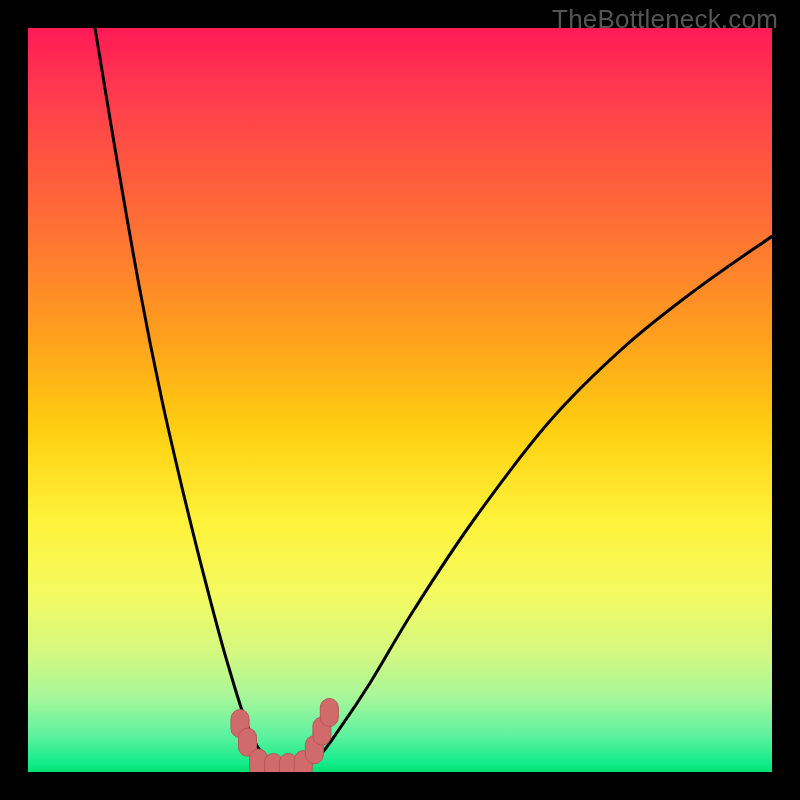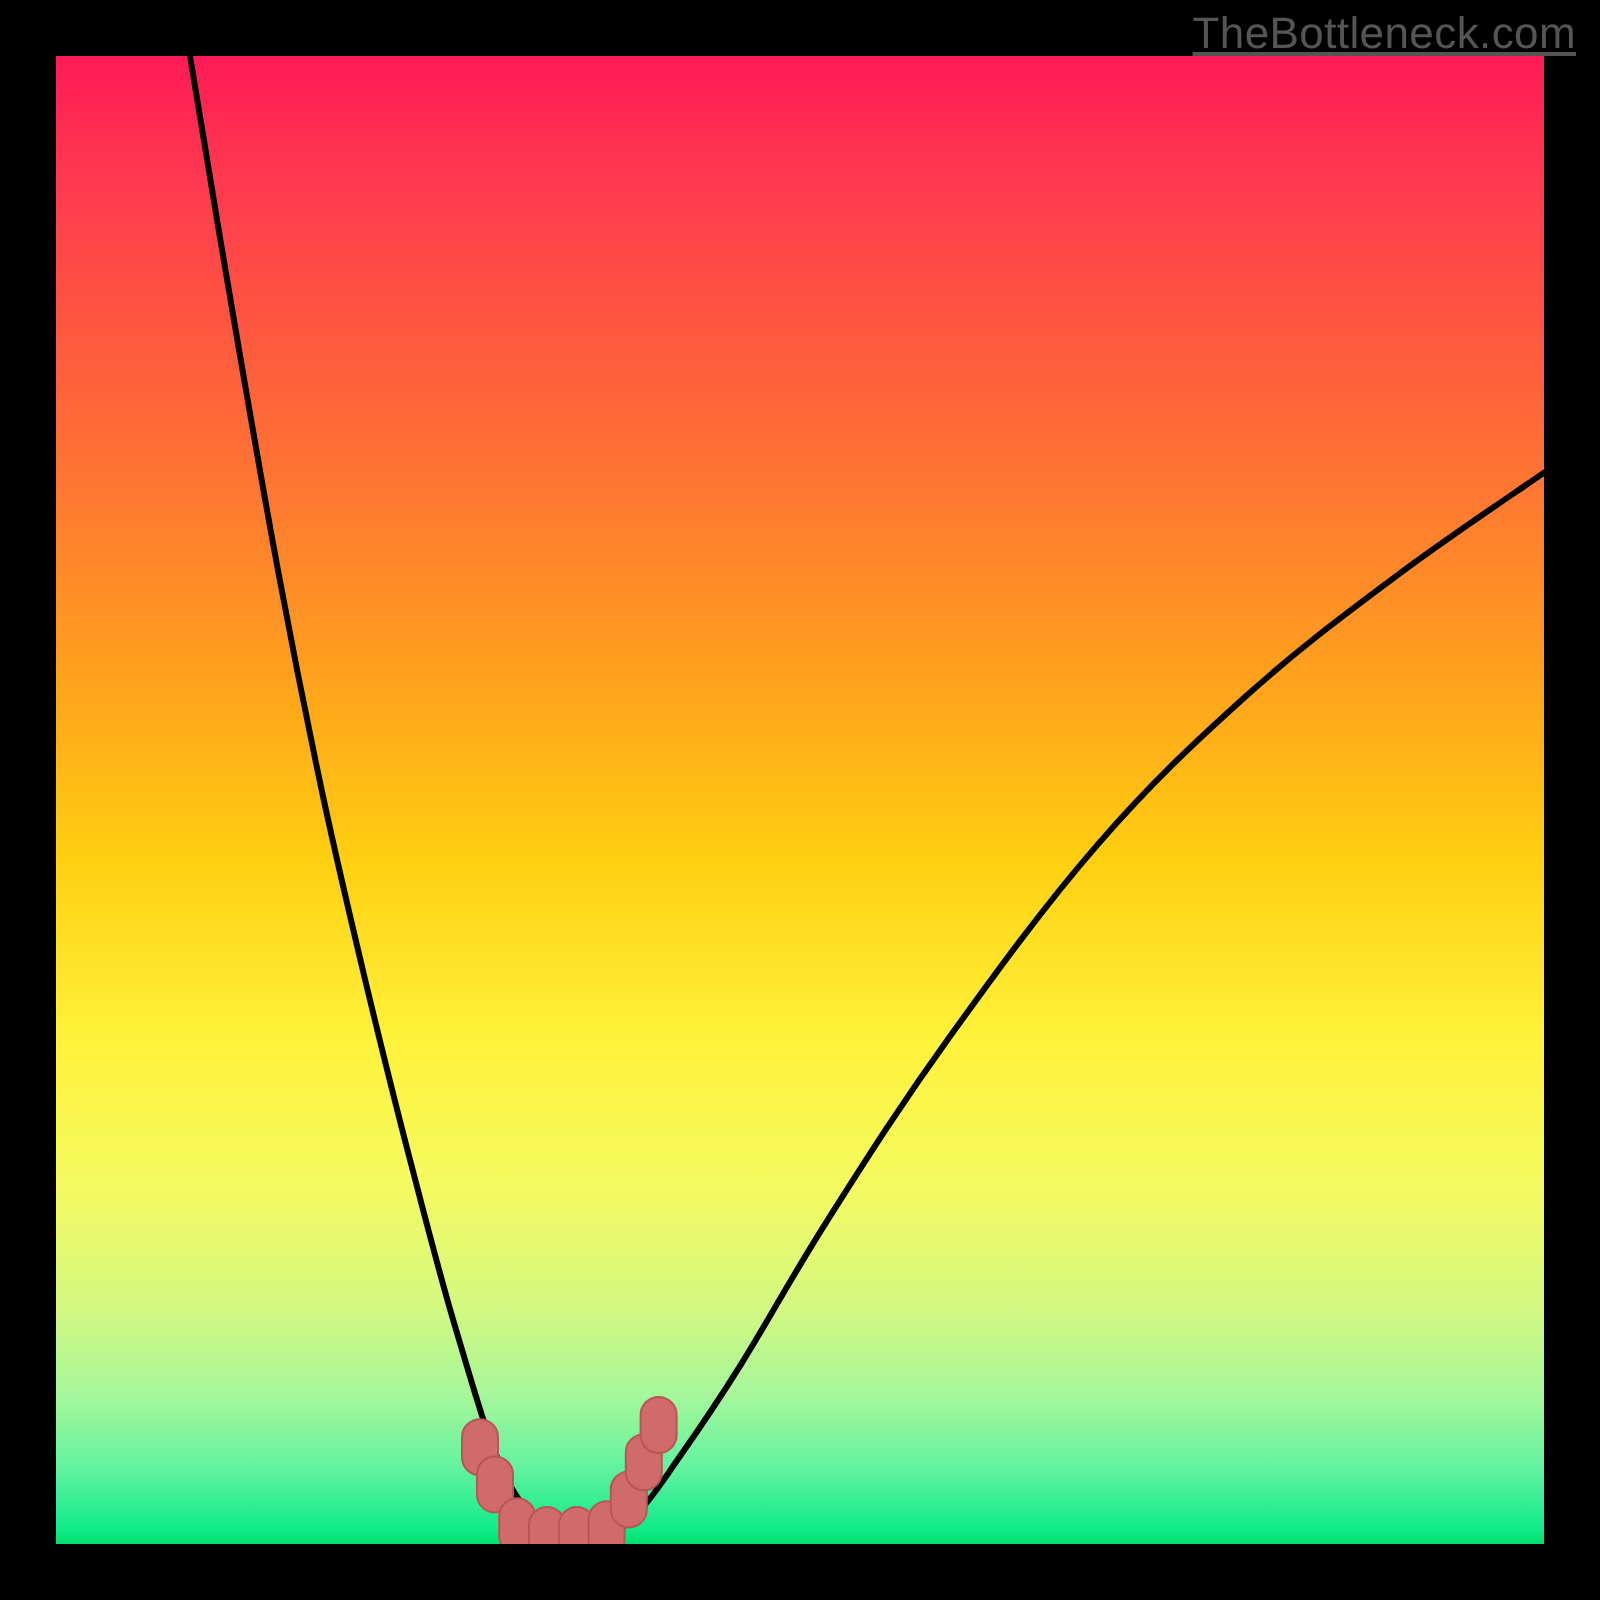--- a/index.html
+++ b/index.html
@@ -46,26 +46,25 @@
       #d4f880 84%,
       #a6f79a 90%,
       #60f2a0 95%,
       #10eb88 99%,
       #00e070 100%
     );
   }
   .watermark {
     position: absolute;
     top: 4px;
-    right: 12px;
+    right: 22px;
     color: #555;
-    font-size: 22px;
+    font-size: 26px;
     font-weight: 500;
     letter-spacing: 0.2px;
-    text-decoration: underline;
   }
   svg.curves {
     position: absolute;
     left: 0; top: 0;
     width: 744px;
     height: 744px;
   }
 </style>
 </head>
 <body>

